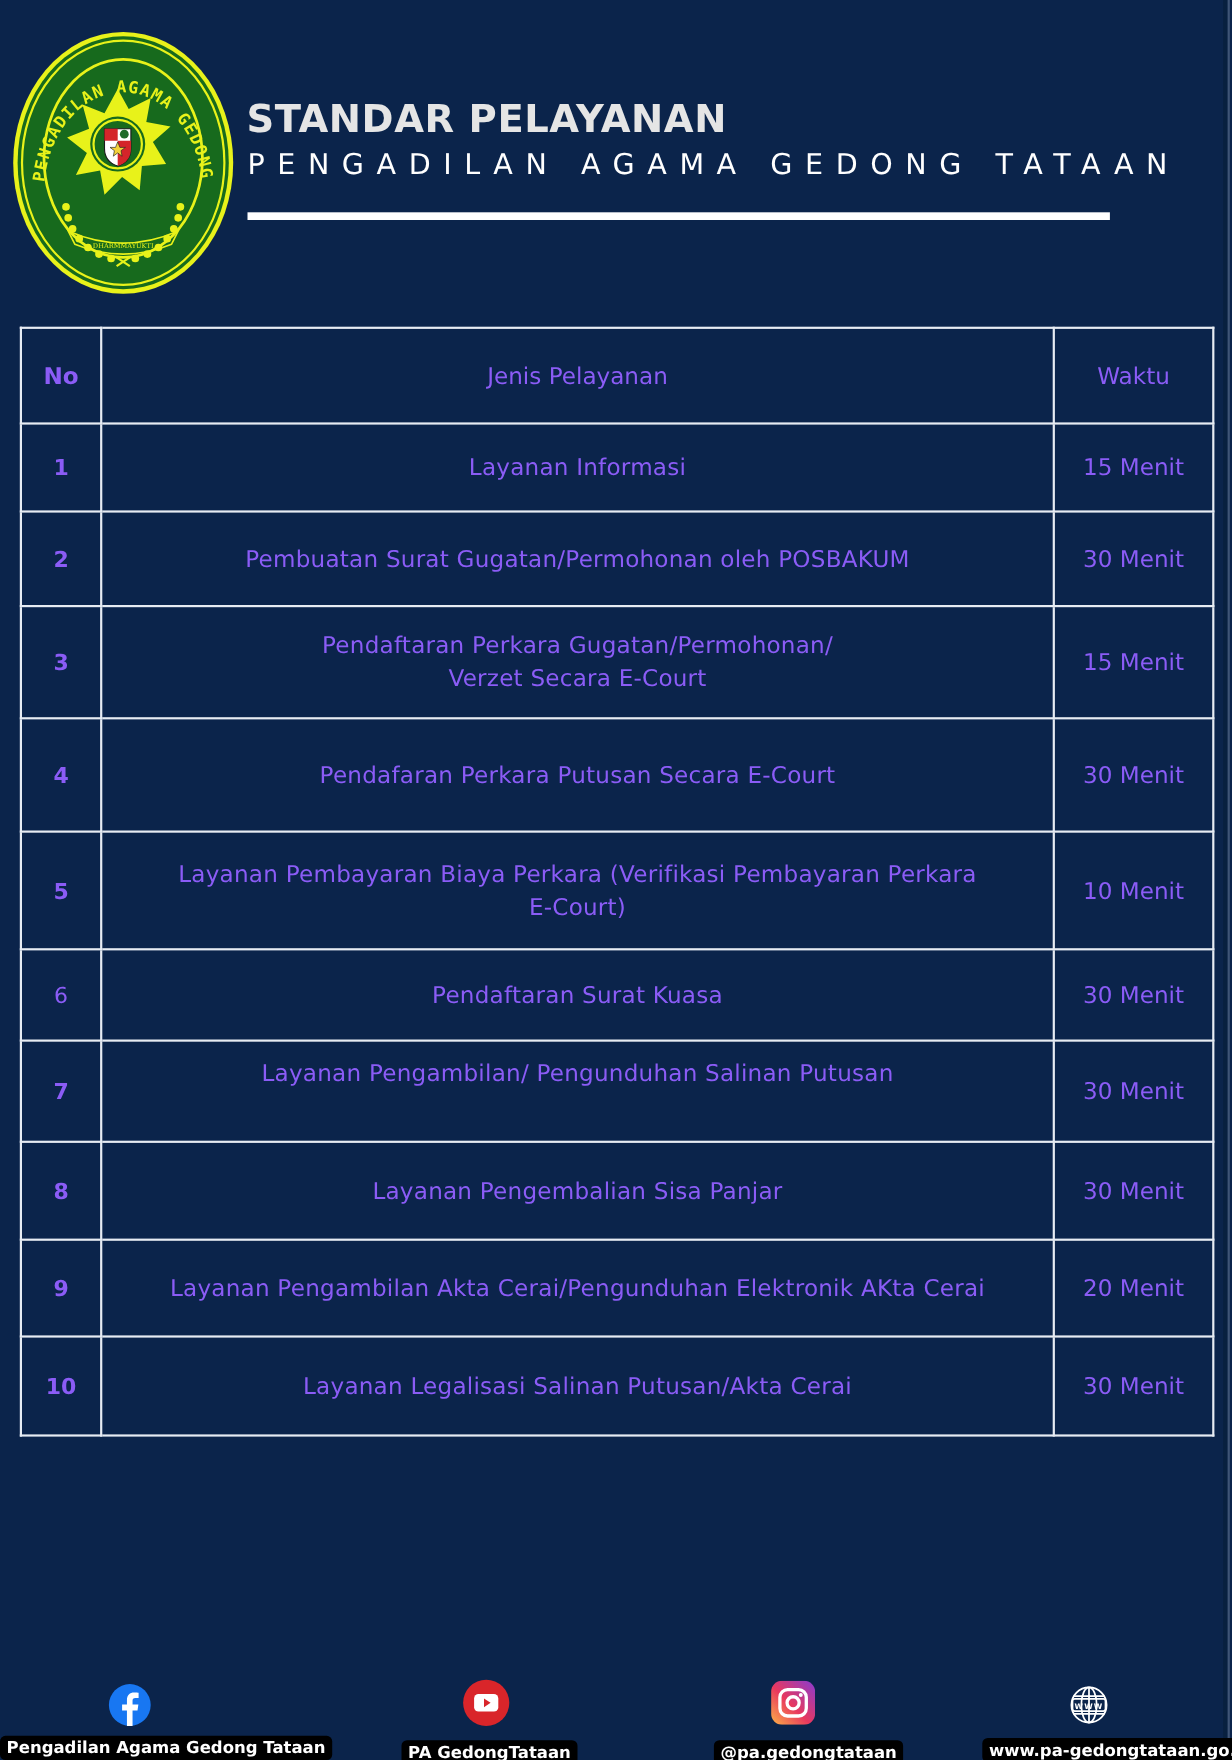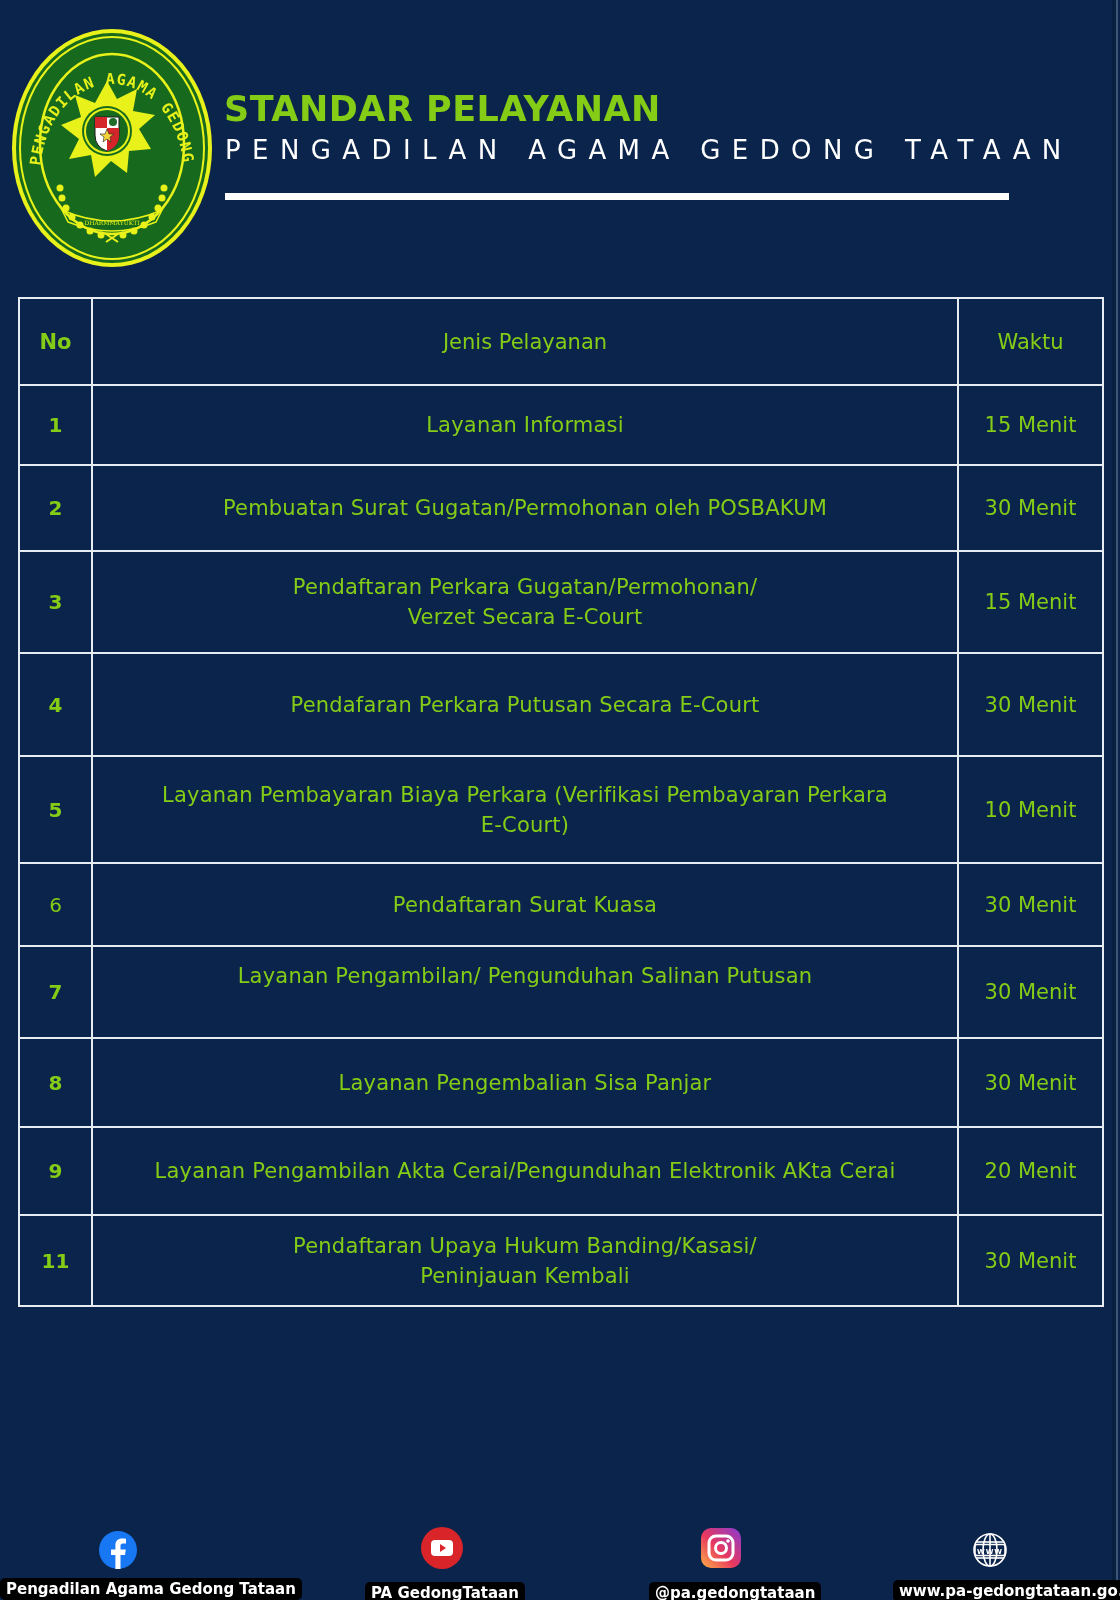--- a/index.html
+++ b/index.html
@@ -10,39 +10,39 @@
     font-family: "Liberation Sans", "DejaVu Sans", sans-serif;
     color: #ffffff;
   }
   .edge-line { position: absolute; left: 1116px; top: 0; width: 2px; height: 1600px; background: #6c7d9a; opacity: .55; }
   .edge-dark { position: absolute; left: 1112px; top: 0; width: 4px; height: 1600px; background: #08203f; }
 
   
   .logo { position: absolute; left: 10px; top: 26px; width: 204px; height: 244px; }
   .title {
     position: absolute; left: 224px; top: 89px;
-    font-size: 35px; font-weight: 700; color: #84cc16; letter-spacing: 0.5px;
+    font-size: 35px; font-weight: 700; color: #e5e5e5; letter-spacing: 0.5px;
     font-family: "DejaVu Sans", sans-serif; white-space: nowrap;
   }
   .subtitle {
     position: absolute; left: 225px; top: 135px;
     font-size: 26px; font-weight: 400; color: #ffffff; letter-spacing: 11.4px;
     font-family: "DejaVu Sans", sans-serif; white-space: nowrap;
   }
   .underline { position: absolute; left: 225px; top: 193px; width: 784px; height: 7px; background: #ffffff; }
 
   
   .tbl {
     position: absolute; left: 18px; top: 297px; width: 1084px;
     border-collapse: collapse; table-layout: fixed;
   }
   .tbl td, .tbl th {
     border: 2px solid #e7ecf3; padding: 0 6px;
     text-align: center; vertical-align: middle;
-    color: #84cc16; font-weight: 400;
+    color: #8b5cf6; font-weight: 400;
     font-family: "DejaVu Sans", sans-serif;
     font-size: 21px; line-height: 30px;
   }
   .tbl col.c-no { width: 73px; }
   .tbl col.c-svc { width: 866px; }
   .tbl col.c-time { width: 145px; }
   .tbl th.h-no { font-weight: 700; }
   .tbl td.no { font-weight: 700; font-size: 20px; }
   .tbl td.no.light { font-weight: 400; }
   .tbl td.svc { letter-spacing: 0.2px; }
@@ -161,23 +161,23 @@
   <tr style="height:89px">
     <td class="no">8</td>
     <td class="svc">Layanan Pengembalian Sisa Panjar</td>
     <td>30 Menit</td>
   </tr>
   <tr style="height:88px">
     <td class="no">9</td>
     <td class="svc">Layanan Pengambilan Akta Cerai/Pengunduhan Elektronik AKta Cerai</td>
     <td>20 Menit</td>
   </tr>
-  <tr style="height:91px">
-    <td class="no">11</td>
-    <td class="svc"><span>Pendaftaran Upaya Hukum Banding/Kasasi/</span><br><span>Peninjauan Kembali</span></td>
+  <tr style="height:90px">
+    <td class="no">10</td>
+    <td class="svc">Layanan Legalisasi Salinan Putusan/Akta Cerai</td>
     <td>30 Menit</td>
   </tr>
 </tbody>
   </table>
 
 <div class="social" style="left:0;top:1528px;width:270px;height:72px;">
   <svg class="icon" style="left:98px;top:2px;" width="40" height="40" viewBox="0 0 40 40">
     <circle cx="20" cy="20" r="19" fill="#1877f2"></circle>
     <path d="M22.5 39 V25 H27 L27.8 19.5 H22.5 V16.2 C22.5 14.6 23 13.6 25.2 13.6 H28 V8.8 C27.4 8.7 25.9 8.6 24 8.6 C20 8.6 17.4 11 17.4 15.4 V19.5 H13 V25 H17.4 V39 Z" fill="#ffffff"></path>
   </svg>

